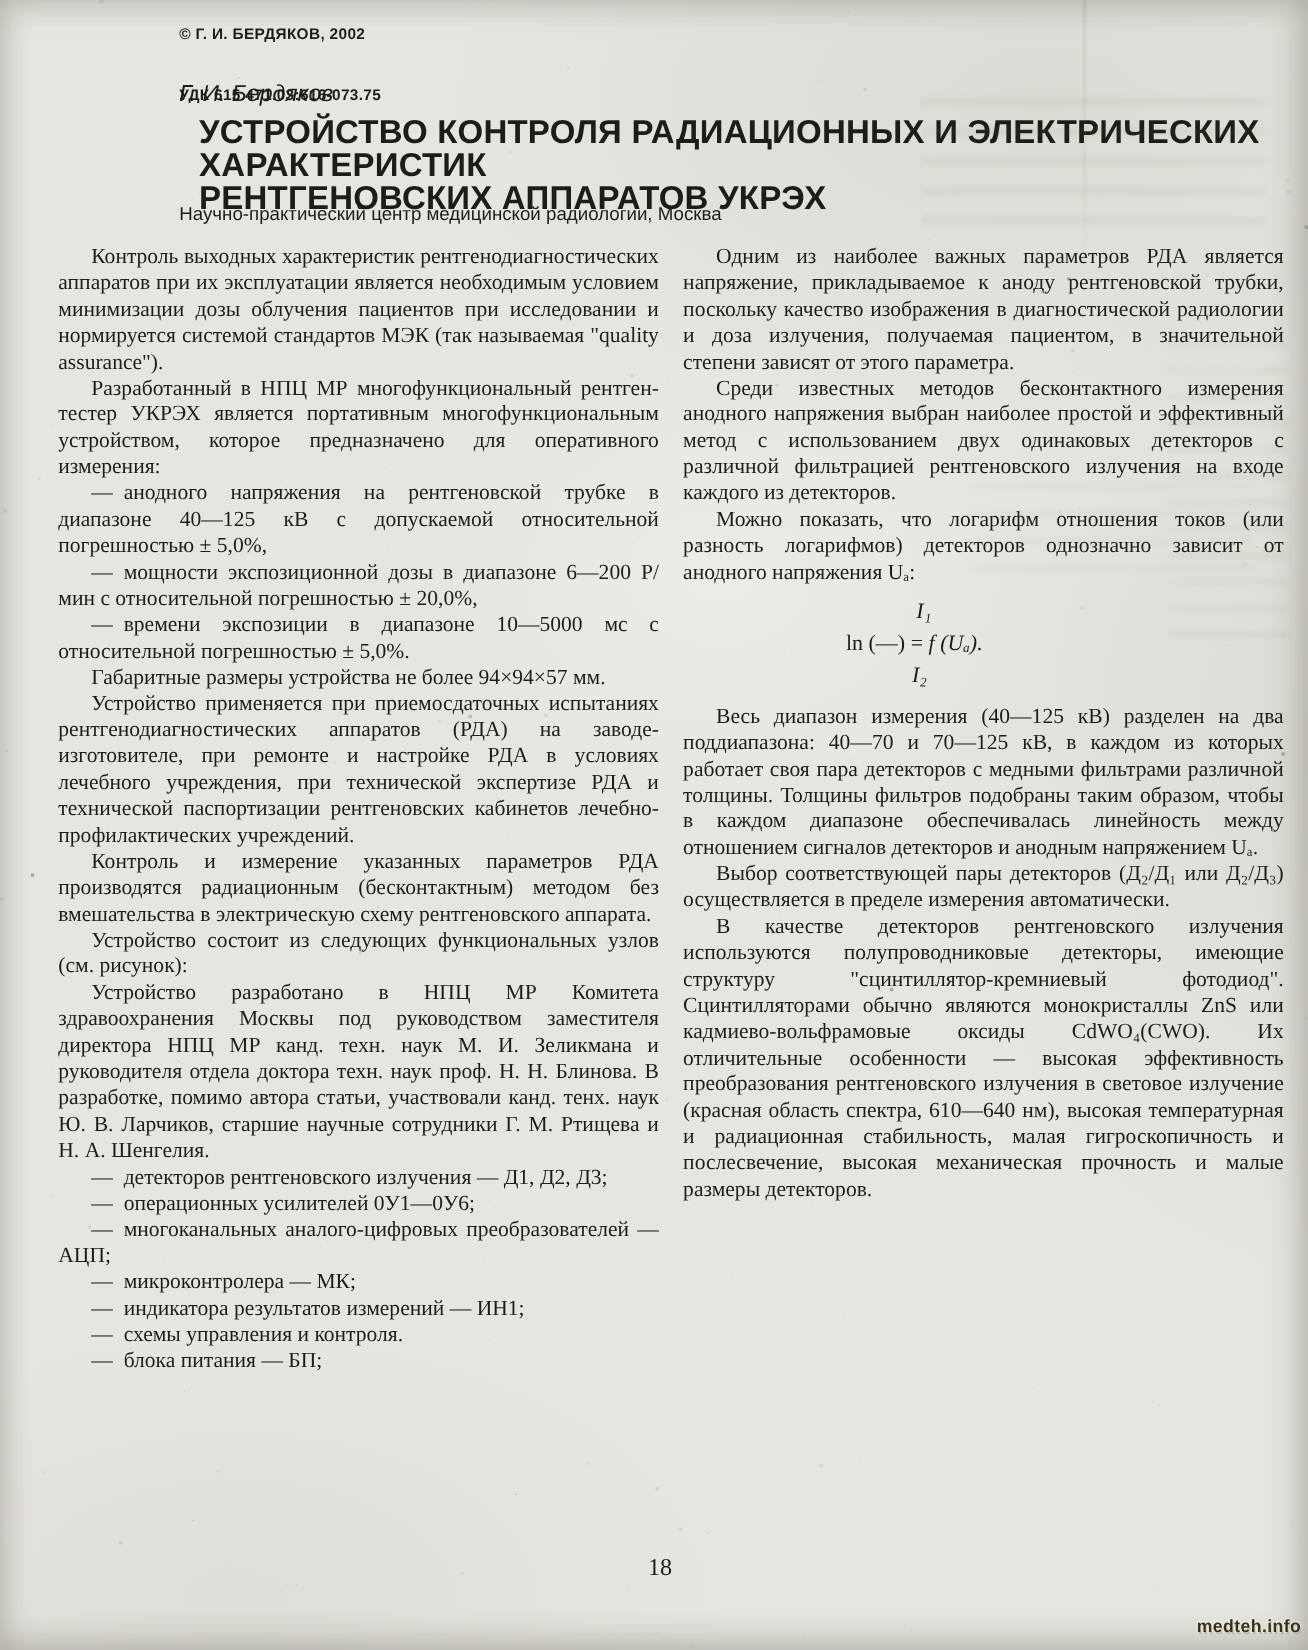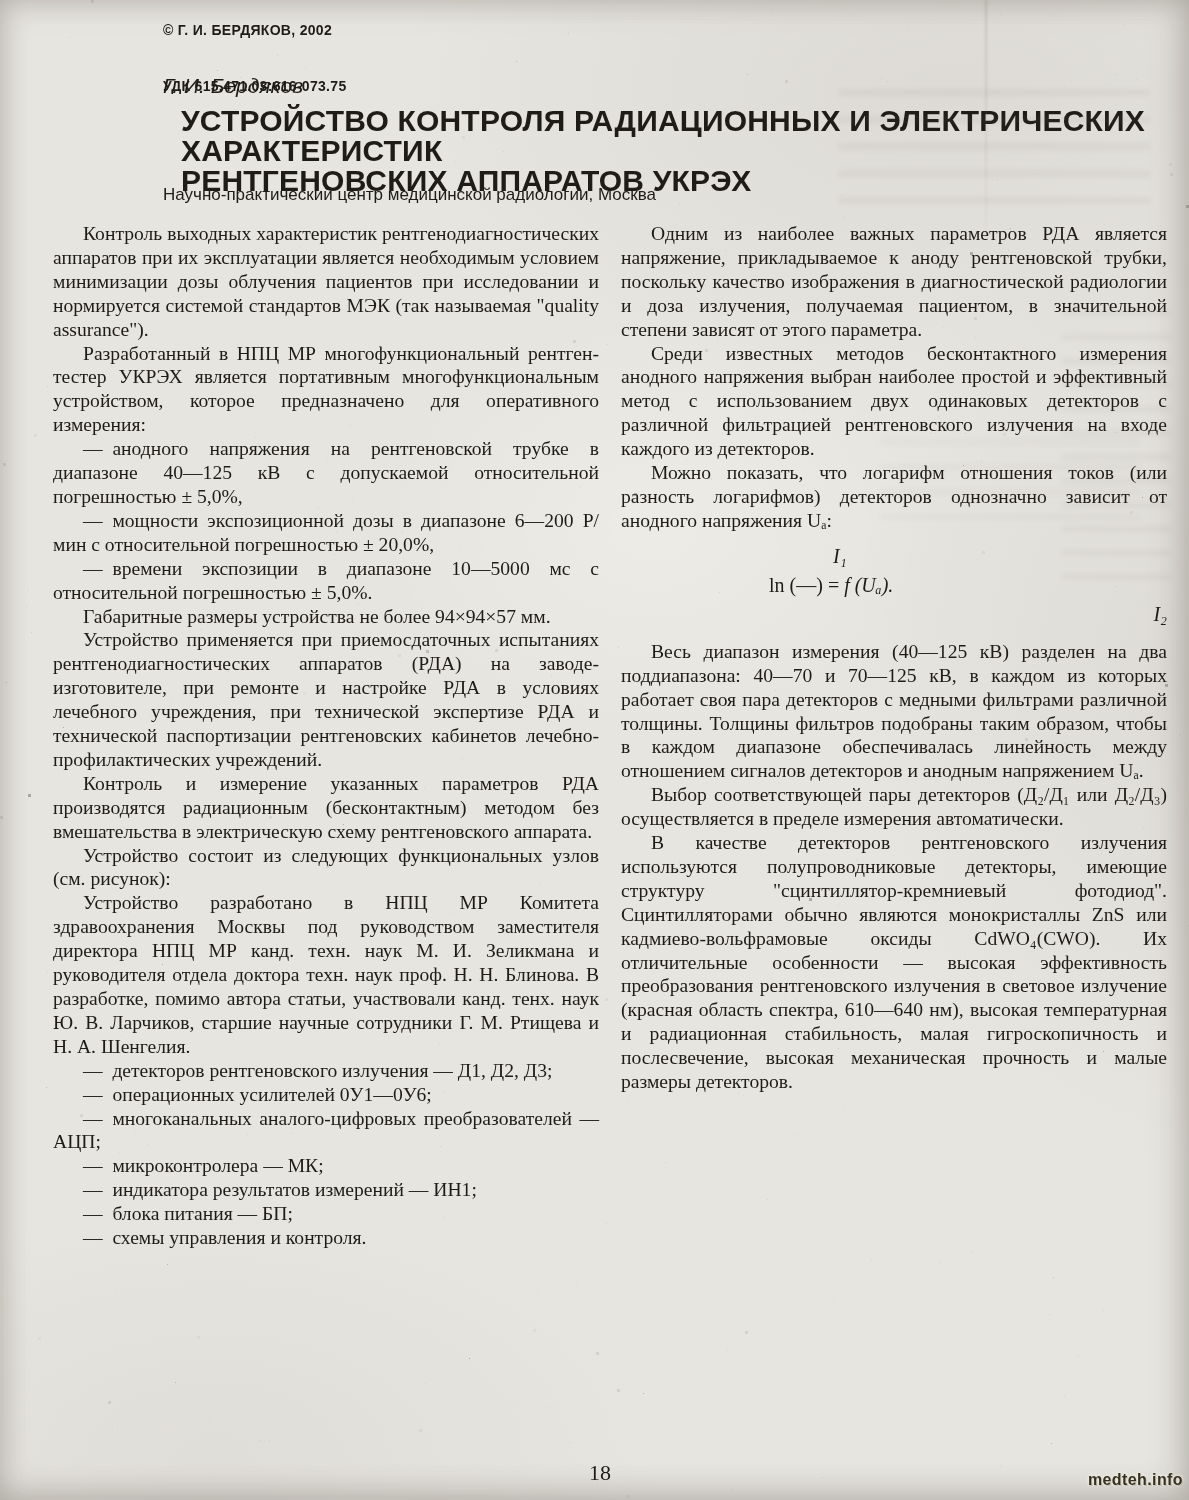--- a/index.html
+++ b/index.html
@@ -33,25 +33,25 @@
   
   .col{position:absolute;top:222px;width:546px;font-size:19.6px;line-height:23.9px;text-align:justify;}
   .col-left{left:53px;}
   .col-right{left:621px;}
   .para{margin:0;text-indent:30px;}
 
   
   .formula{margin:9px 0 11px 0;padding-left:148px;font-size:20px;line-height:29px;text-align:left;}
   .f-num,.f-den{font-style:italic;}
   .f-num{margin-left:64px;}
-  .f-den{margin-left:60px;text-align:right;}
+  .f-den{margin-left:60px;}
   .f-mid .it{font-style:italic;}
 
   
-  .page-number{position:absolute;left:589px;top:1460px;font-size:22px;}
+  .page-number{position:absolute;left:589px;top:1412px;font-size:22px;}
   .watermark{
     position:absolute;right:6px;top:1471px;
     font-family:"Liberation Sans","DejaVu Sans",sans-serif;font-weight:700;font-size:16px;
     color:#35311e;letter-spacing:.4px;
     text-shadow:0 0 2px rgba(250,248,240,.95),0 0 4px rgba(250,248,240,.85),1px 1px 0 rgba(120,112,84,.45);
   }
 
   
   .specks{position:absolute;left:0;top:0;width:1px;height:1px;background:transparent;pointer-events:none;}
   .crease{position:absolute;left:985px;top:0;width:2px;height:238px;
@@ -85,22 +85,22 @@
       <p class="para">Габаритные размеры устройства не более 94×94×57 мм.</p>
       <p class="para">Устройство применяется при приемосдаточных испытаниях рентгенодиагностических аппаратов (РДА) на заводе-изготовителе, при ремонте и настройке РДА в условиях лечебного учреждения, при технической экспертизе РДА и технической паспортизации рентгеновских кабинетов лечебно-профилактических учреждений.</p>
       <p class="para">Контроль и измерение указанных параметров РДА производятся радиационным (бесконтактным) методом без вмешательства в электрическую схему рентгеновского аппарата.</p>
       <p class="para">Устройство состоит из следующих функциональных узлов (см. рисунок):</p>
       <p class="para">Устройство разработано в НПЦ МР Комитета здравоохранения Москвы под руководством заместителя директора НПЦ МР канд. техн. наук М. И. Зеликмана и руководителя отдела доктора техн. наук проф. Н. Н. Блинова. В разработке, помимо автора статьи, участвовали канд. тенх. наук Ю. В. Ларчиков, старшие научные сотрудники Г. М. Ртищева и Н. А. Шенгелия.</p>
       <p class="para item">— детекторов рентгеновского излучения — Д1, Д2, Д3;</p>
       <p class="para item">— операционных усилителей 0У1—0У6;</p>
       <p class="para item">— многоканальных аналого-цифровых преобразователей — АЦП;</p>
       <p class="para item">— микроконтролера — МК;</p>
       <p class="para item">— индикатора результатов измерений — ИН1;</p>
+      <p class="para item">— схемы управления и контроля.</p>
       <p class="para item">— блока питания — БП;</p>
-      <p class="para item">— схемы управления и контроля.</p>
     </div>
   <div class="col col-right">
       <p class="para">Одним из наиболее важных параметров РДА является напряжение, прикладываемое к аноду рентгеновской трубки, поскольку качество изображения в диагностической радиологии и доза излучения, получаемая пациентом, в значительной степени зависят от этого параметра.</p>
       <p class="para">Среди известных методов бесконтактного измерения анодного напряжения выбран наиболее простой и эффективный метод с использованием двух одинаковых детекторов с различной фильтрацией рентгеновского излучения на входе каждого из детекторов.</p>
       <p class="para">Можно показать, что логарифм отношения токов (или разность логарифмов) детекторов однозначно зависит от анодного напряжения Uₐ:</p>
       <div class="formula">
         <div class="f-num">I₁</div>
         <div class="f-mid"><span>ln (—) = </span><span class="it">f (Uₐ).</span></div>
         <div class="f-den">I₂</div>
       </div>

